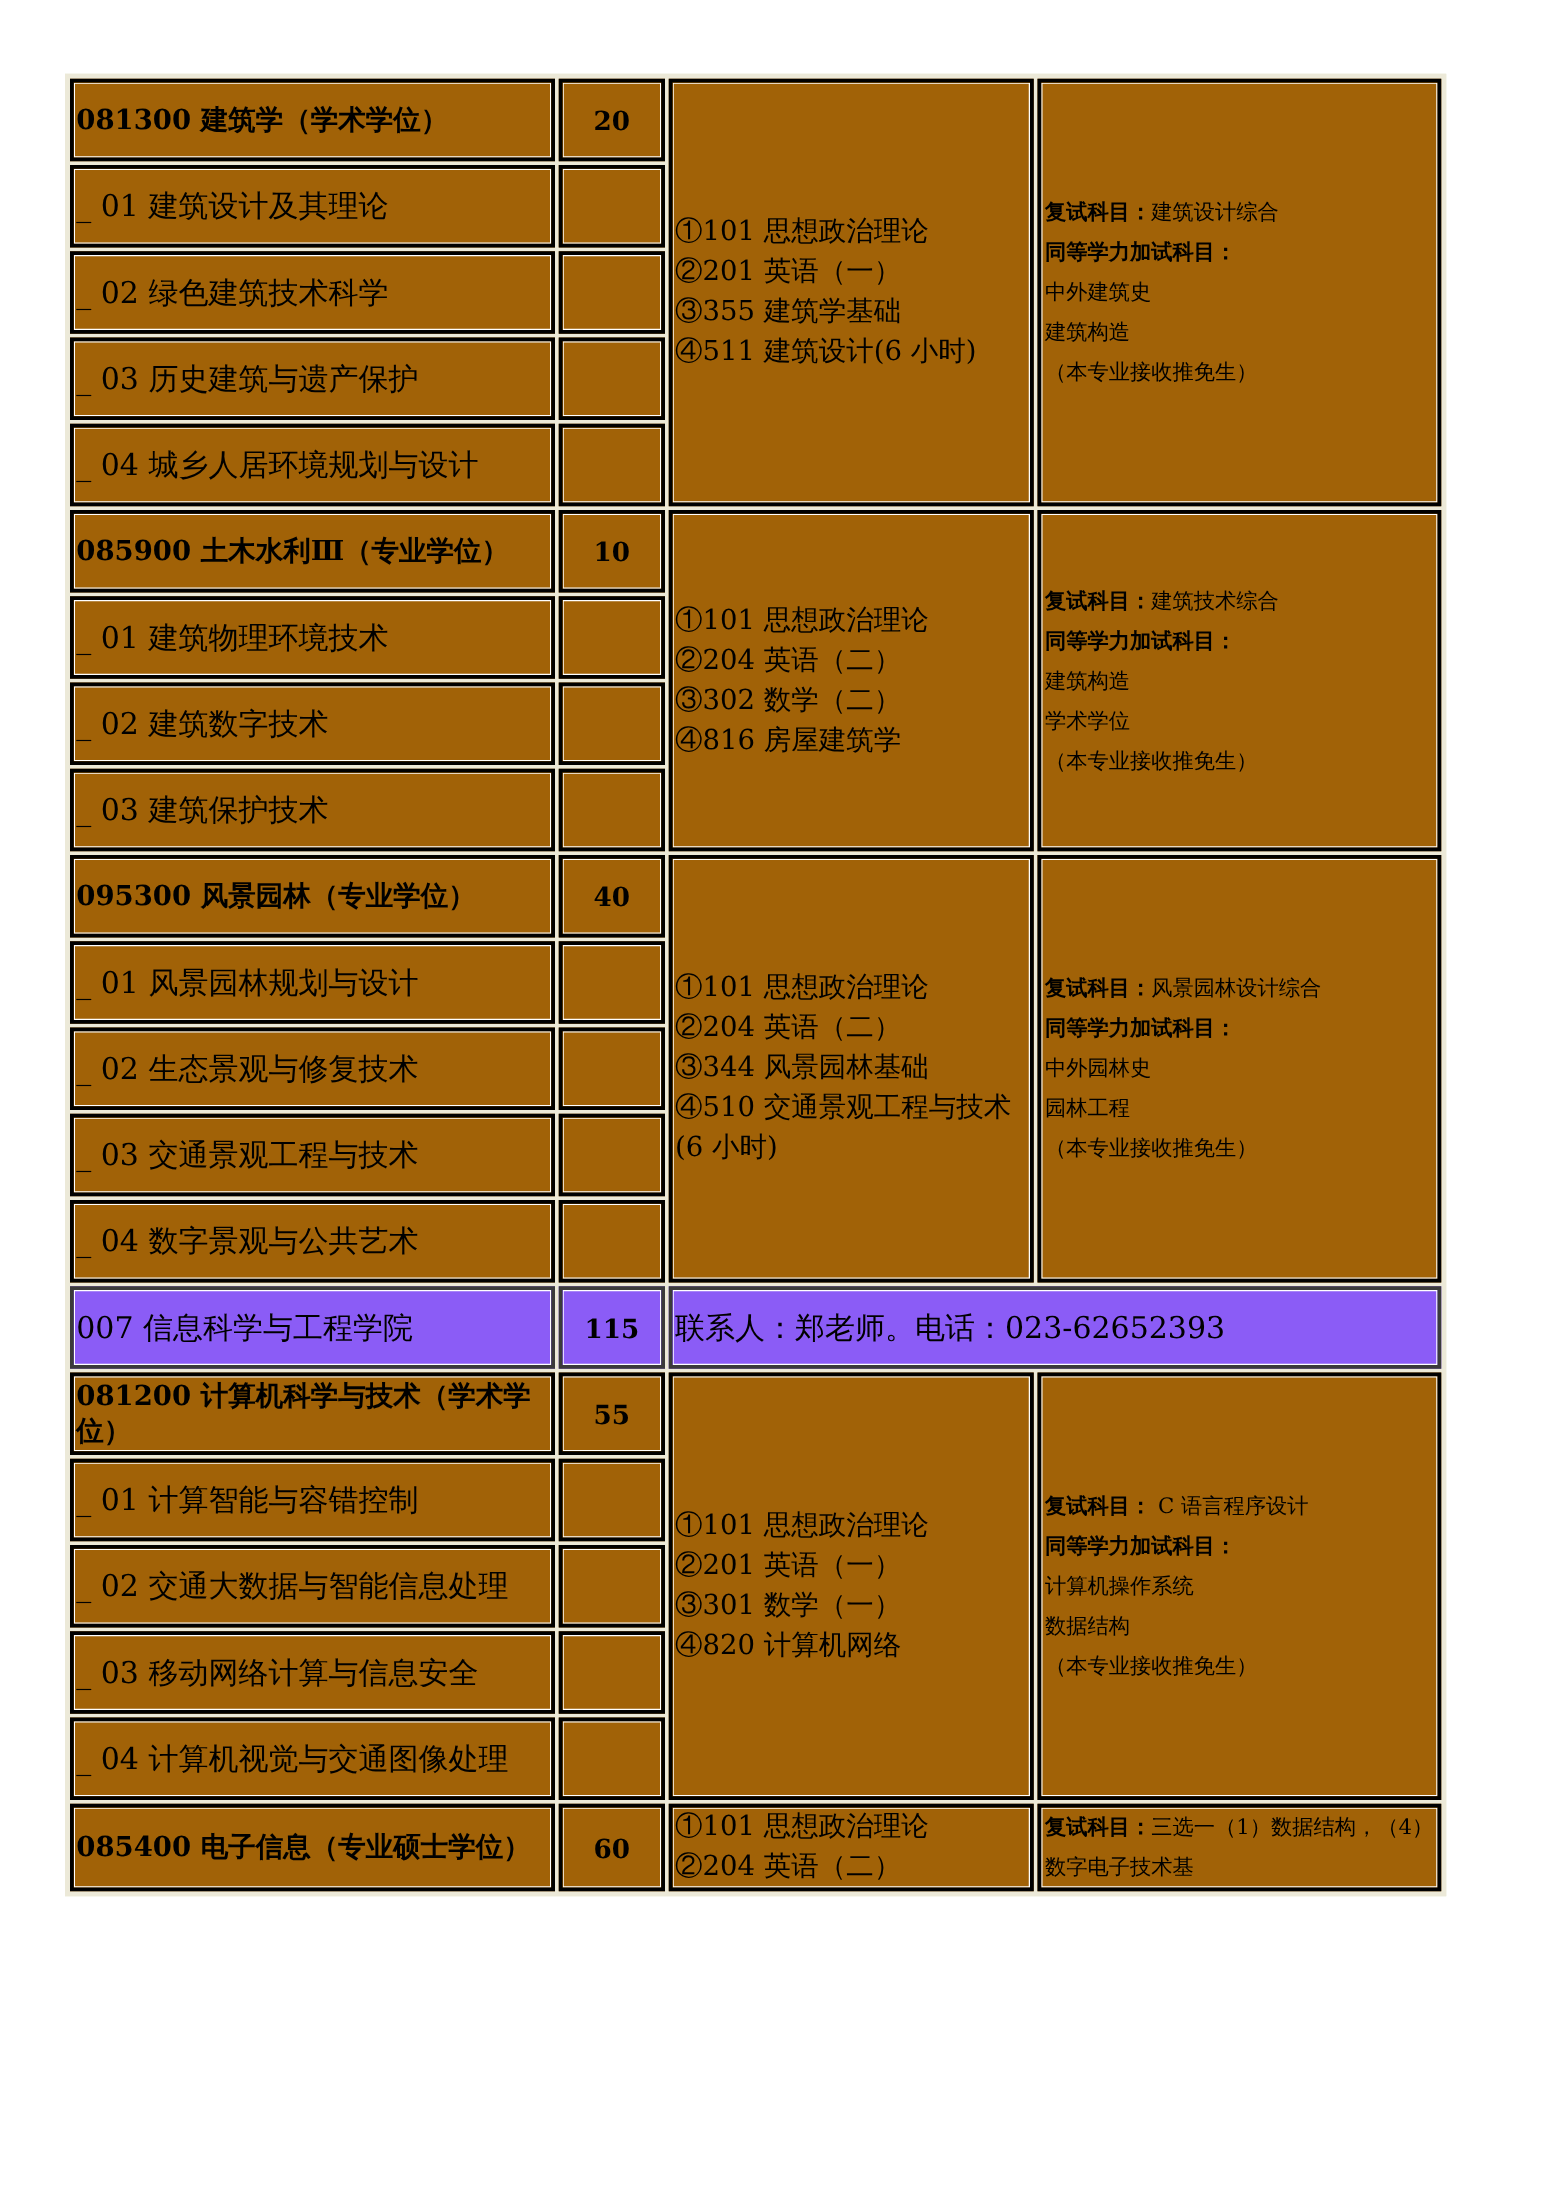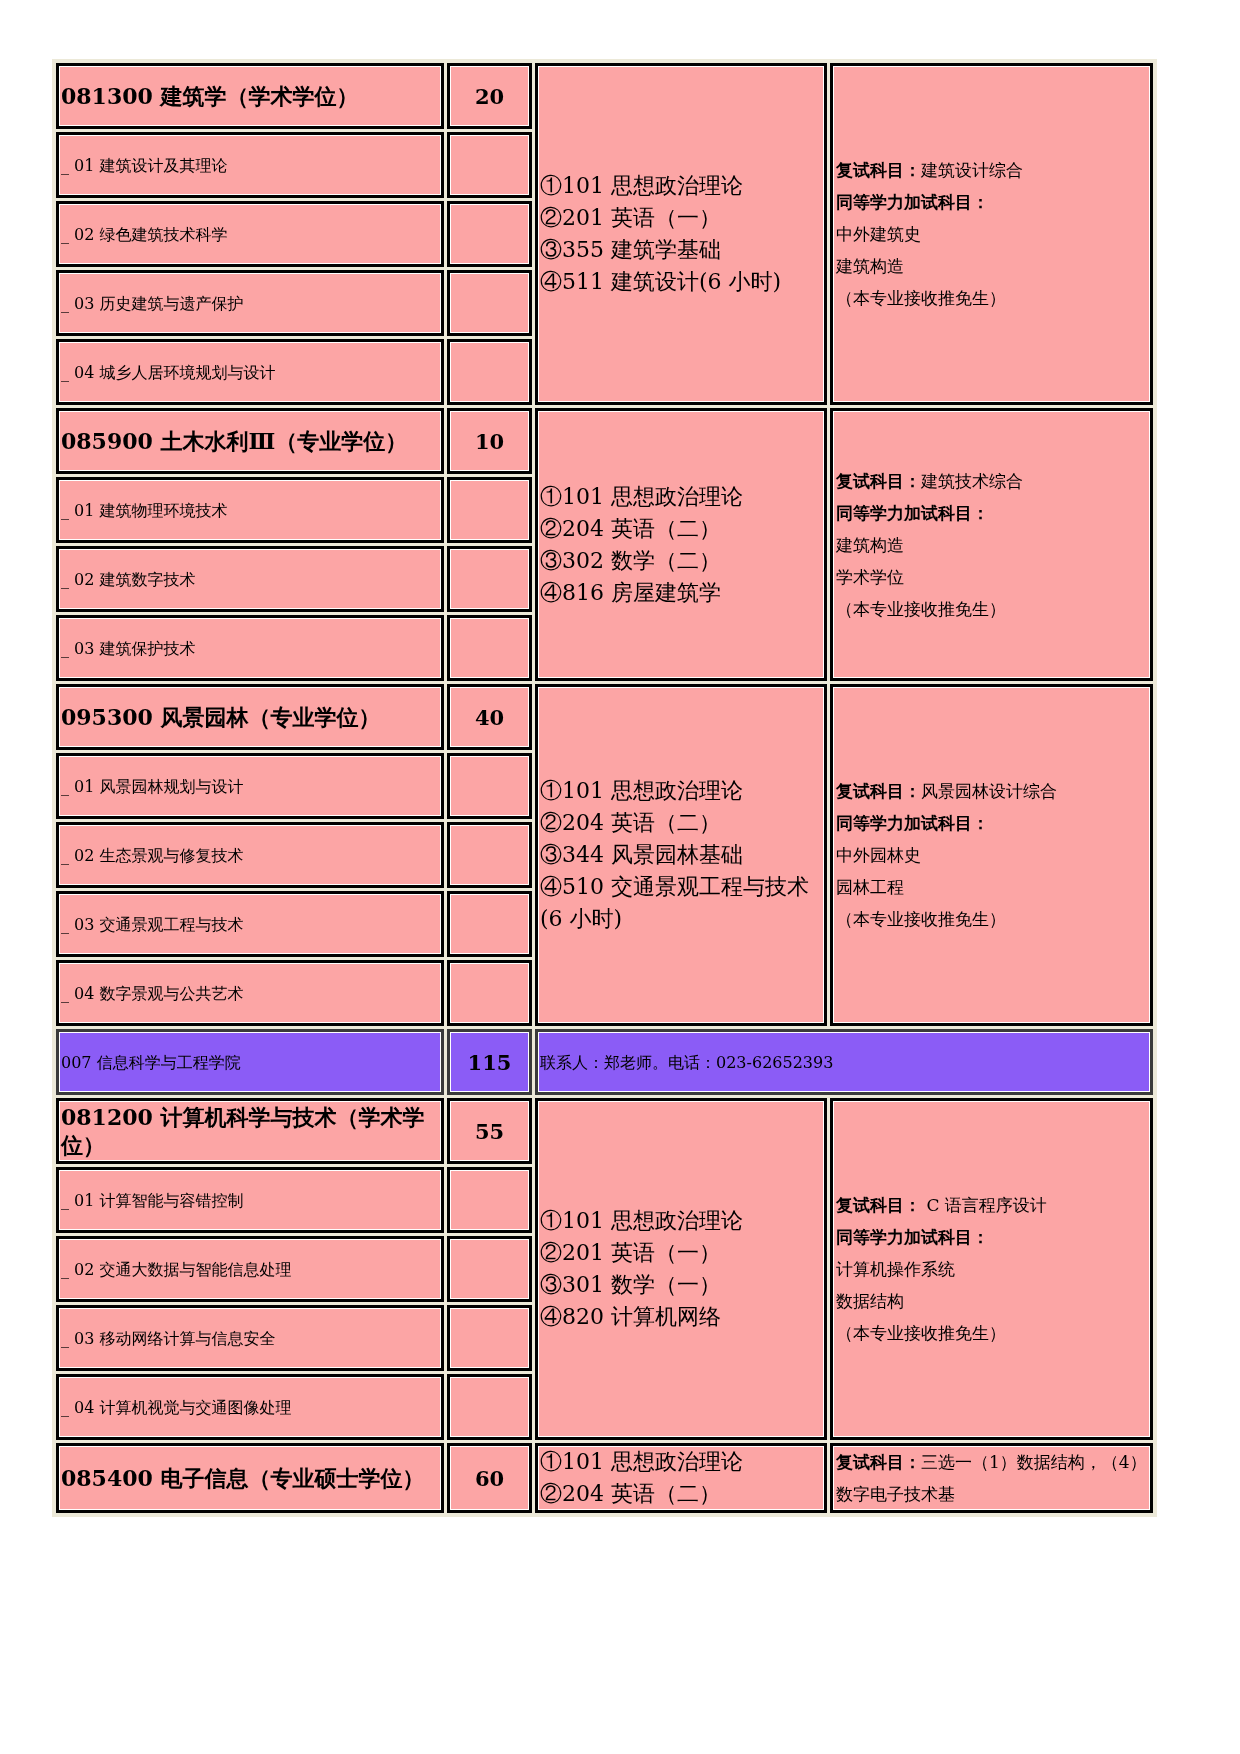--- a/index.html
+++ b/index.html
@@ -5,31 +5,31 @@
   html, body { margin: 0; padding: 0; background: #ffffff; }
   body { width: 1240px; height: 1754px; position: relative; overflow: hidden;
          font-family: "DejaVu Serif", "Liberation Serif", serif; color: #000; }
   .page-table {
     position: absolute; left: 52px; top: 59px; width: 1100px;
     border-collapse: separate; border-spacing: 3px;
     background: #ece9d8; border: 1px solid #ece9d8;
     table-layout: fixed;
   }
   .page-table td {
-    background: #fca5a5; border: 3px solid #000;
+    background: #a16207; border: 3px solid #000;
     border-top-width: 3px; border-left-width: 3px;
     box-shadow: inset 0 0 0 1px #fff;
     padding: 0 2px; font-size: 23px; line-height: 33px;
     vertical-align: middle; height: 66px; box-sizing: border-box;
     overflow: hidden;
   }
   .page-table td.major { font-weight: bold; font-family: "DejaVu Serif", serif; font-size: 22px; }
   .page-table td.num { text-align: center; font-weight: bold; font-size: 21px; }
   .page-table td.num.plain { font-weight: bold; }
-  .page-table td.dir { font-size: 16px; }
+  .page-table td.dir { font-size: 24px; }
   .page-table td.exam { vertical-align: middle; padding-left: 2px; font-size: 22px; line-height: 32px; }
   .page-table td.retest { vertical-align: middle; padding-left: 3px; font-size: 17px; line-height: 32px; }
   .page-table td.retest .b { font-weight: bold; }
   .page-table tr.grey td { background: #8b5cf6; border-color: #3a3a3a; }
   .line { display: block; white-space: nowrap; }
   .wrap { white-space: normal; }
 </style>
 </head>
 <body>
 

